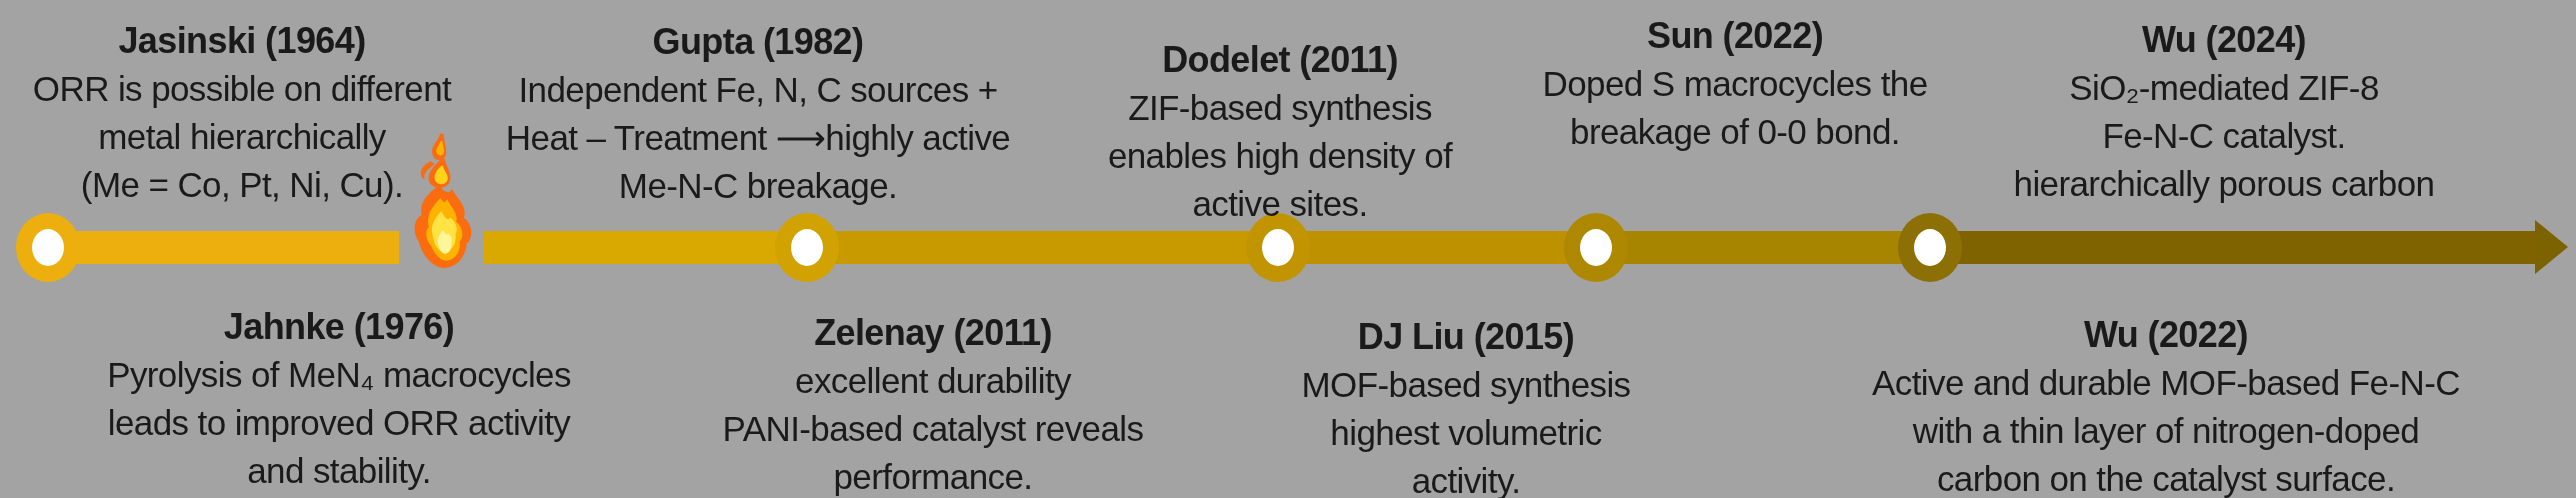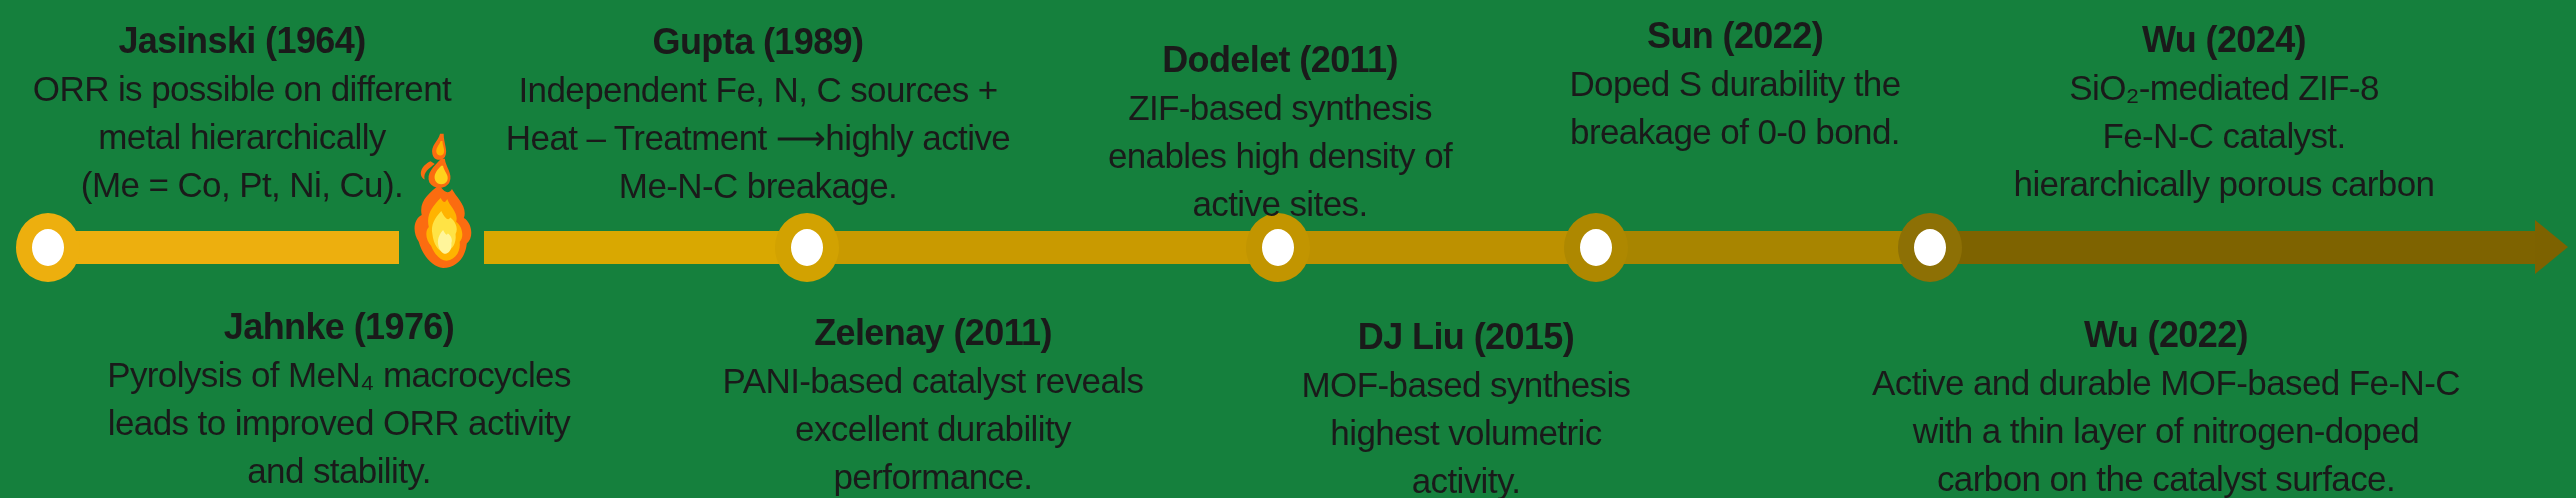--- a/index.html
+++ b/index.html
@@ -1,20 +1,20 @@
 <!DOCTYPE html>
 <html style="font-size:9.5px"><head>
 <meta charset="utf-8">
 <style>
   html,body{margin:0;padding:0;background:#ffffff;}
   .canvas{
     position:relative;
     width:2576px;
     height:499px;
-    background:#15803d;
+    background:#a3a3a3;
     overflow:hidden;
     font-family:"Liberation Sans", sans-serif;
     color:#1a1a1a;
   }
   
   .bar-seg{
     position:absolute;
     top:231px;
     height:33px;
   }
@@ -100,53 +100,53 @@
     <path d="M81 166 C74 174 71 182 73 192 C75 201 81 207 86 206 C93 204 96 196 95 188 C98 182 93 174 89 172 C87 177 84 171 81 166 Z" fill="#FFF59B"></path>
   </svg>
 
   <div class="entry" style="left:242px;top:16.7px">
     <div class="title">Jasinski (1964)</div>
     <div class="line">ORR is possible on different</div>
     <div class="line">metal hierarchically</div>
     <div class="line">(Me = Co, Pt, Ni, Cu).</div>
   </div>
   <div class="entry" style="left:758px;top:18px">
-    <div class="title">Gupta (1989)</div>
+    <div class="title">Gupta (1982)</div>
     <div class="line">Independent Fe, N, C sources +</div>
     <div class="line">Heat – Treatment ⟶highly active</div>
     <div class="line">Me-N-C breakage.</div>
   </div>
   <div class="entry" style="left:1280px;top:36px">
     <div class="title">Dodelet (2011)</div>
     <div class="line">ZIF-based synthesis</div>
     <div class="line">enables high density of</div>
     <div class="line">active sites.</div>
   </div>
   <div class="entry" style="left:1735px;top:12px">
     <div class="title">Sun (2022)</div>
-    <div class="line">Doped S durability the</div>
+    <div class="line">Doped S macrocycles the</div>
     <div class="line">breakage of 0-0 bond.</div>
   </div>
   <div class="entry" style="left:2224px;top:15.5px">
     <div class="title">Wu (2024)</div>
     <div class="line">SiO₂-mediated ZIF-8</div>
     <div class="line">Fe-N-C catalyst.</div>
     <div class="line">hierarchically porous carbon</div>
   </div>
 
   <div class="entry" style="left:339px;top:303px">
     <div class="title">Jahnke (1976)</div>
     <div class="line">Pyrolysis of MeN₄ macrocycles</div>
     <div class="line">leads to improved ORR activity</div>
     <div class="line">and stability.</div>
   </div>
   <div class="entry" style="left:933px;top:309px">
     <div class="title">Zelenay (2011)</div>
+    <div class="line">excellent durability</div>
     <div class="line">PANI-based catalyst reveals</div>
-    <div class="line">excellent durability</div>
     <div class="line">performance.</div>
   </div>
   <div class="entry" style="left:1466px;top:313px">
     <div class="title">DJ Liu (2015)</div>
     <div class="line">MOF-based synthesis</div>
     <div class="line">highest volumetric</div>
     <div class="line">activity.</div>
   </div>
   <div class="entry" style="left:2166px;top:311px">
     <div class="title">Wu (2022)</div>

